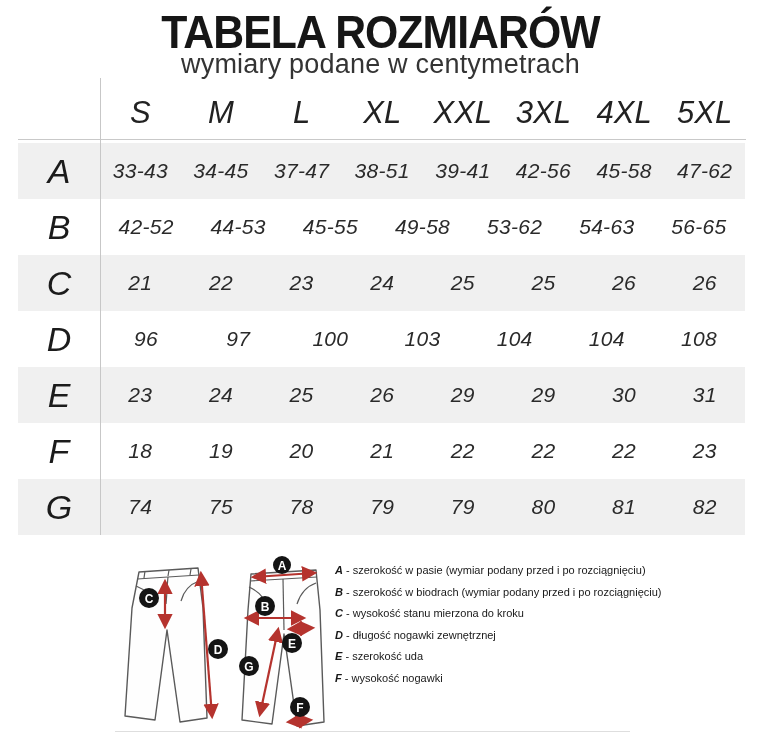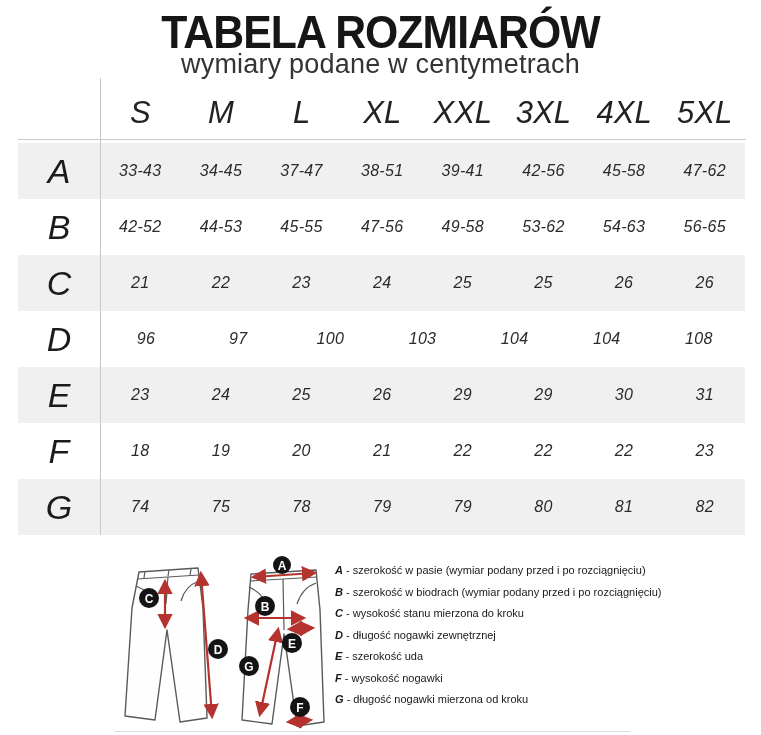--- a/index.html
+++ b/index.html
@@ -37,21 +37,21 @@
   }
   .tbody{position:absolute;top:143px;left:18px;width:727px;}
   .row{display:flex;height:56px;}
   .row:nth-child(odd){background:#f0f0f0;}
   .rlabel{
     width:82px;display:flex;align-items:center;justify-content:center;
     font-style:italic;font-size:34px;color:#1b1b1b;
   }
   .td{
     flex:1;display:flex;align-items:center;justify-content:center;
-    font-style:italic;font-size:16px;color:#2a2a2a;letter-spacing:0.3px;
+    font-style:italic;font-size:21px;color:#2a2a2a;letter-spacing:0.3px;
   }
 
   
   .pants-left{position:absolute;left:112px;top:556px;}
   .pants-right{position:absolute;left:227px;top:556px;}
   .legend{
     position:absolute;left:335px;top:561px;width:424px;
     font-size:11px;line-height:19.5px;color:#181818;
   }
   .lg-item{margin-bottom:2px;}
@@ -96,21 +96,20 @@
       <div class="td">39-41</div>
       <div class="td">42-56</div>
       <div class="td">45-58</div>
       <div class="td">47-62</div>
     </div>
     <div class="row">
       <div class="rlabel">B</div>
       <div class="td">42-52</div>
       <div class="td">44-53</div>
       <div class="td">45-55</div>
-      <div class="td">47-56</div>
       <div class="td">49-58</div>
       <div class="td">53-62</div>
       <div class="td">54-63</div>
       <div class="td">56-65</div>
     </div>
     <div class="row">
       <div class="rlabel">C</div>
       <div class="td">21</div>
       <div class="td">22</div>
       <div class="td">23</div>
@@ -261,21 +260,17 @@
       <span>- długość nogawki zewnętrznej</span>
     </div>
     <div class="lg-item">
       <b>E</b>
       <span>- szerokość uda</span>
     </div>
     <div class="lg-item">
       <b>F</b>
       <span>- wysokość nogawki</span>
     </div>
-    <div class="lg-item">
-      <b>G</b>
-      <span>- długość nogawki mierzona od kroku</span>
-    </div>
   </div>
 
   <div class="bottom-line"></div>
 
 </div>
 
 </body></html>

